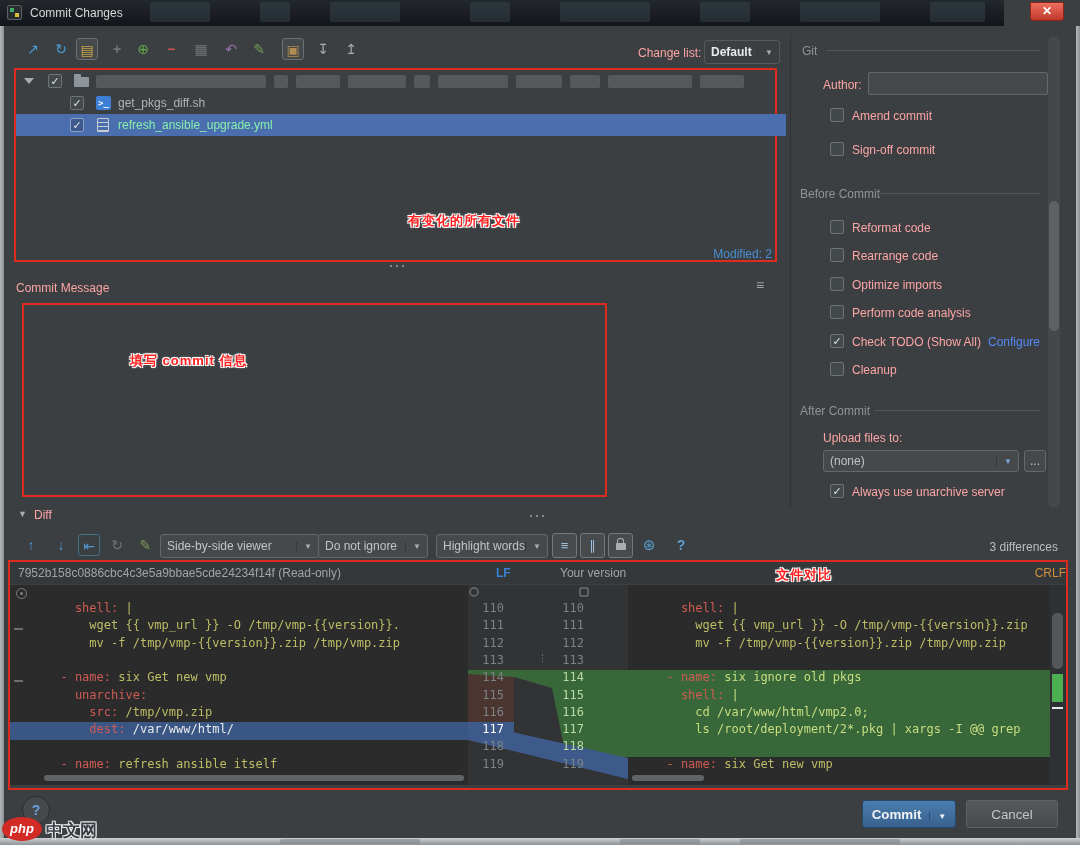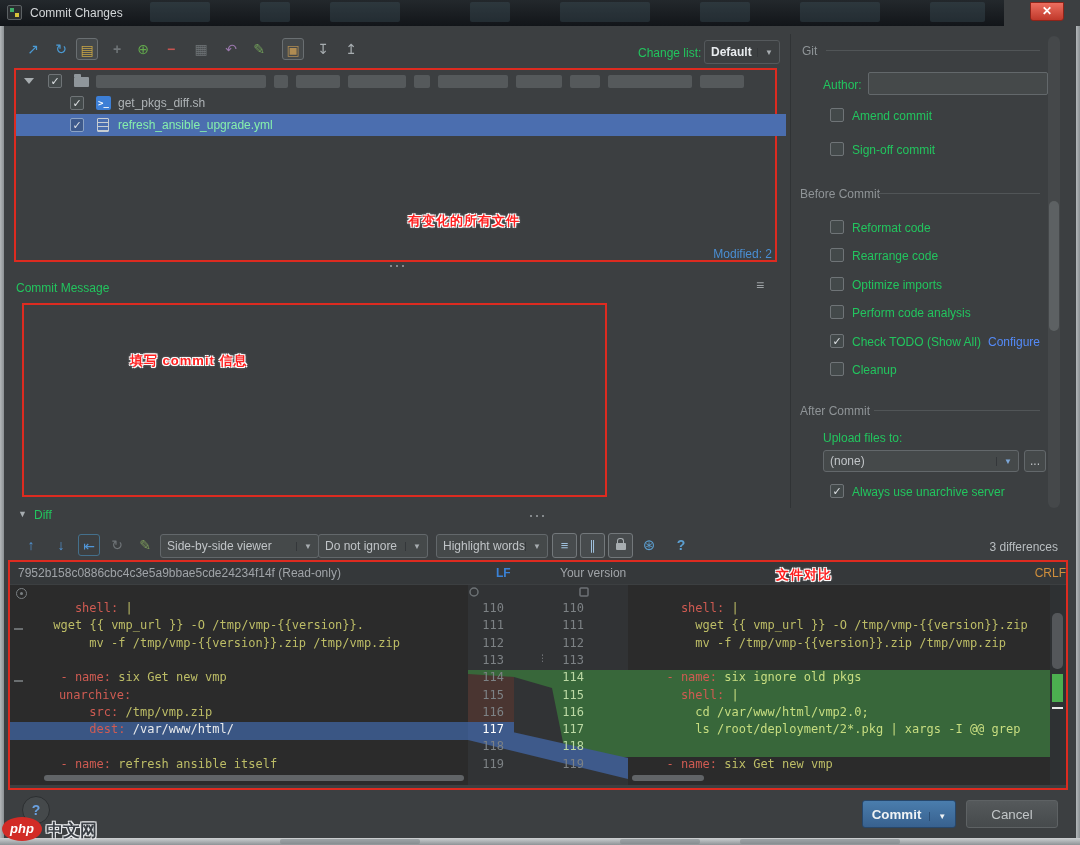--- a/index.html
+++ b/index.html
@@ -23,21 +23,21 @@
   .ic{position:absolute;top:38px;width:22px;height:22px;text-align:center;line-height:22px;font-size:14px;}
   .ic.boxed{border:1px solid #6a6f72;border-radius:3px;background:#45494b;}
   
   .cb{position:absolute;width:14px;height:14px;background:#43494a;border:1px solid #6f7477;border-radius:2px;
       text-align:center;line-height:13px;font-size:11px;color:#dfe3e6;}
   .combo{position:absolute;height:24px;background:#45494a;border:1px solid #63686b;border-radius:3px;
          display:flex;align-items:center;padding:0 6px;color:#c0c4c7;}
   .combo .arr{margin-left:auto;padding-left:7px;border-left:1px solid #34373a;color:#a7acb0;font-size:8px;}
   .seclabel{color:#8f9497;}
   .secline{position:absolute;height:1px;background:#515557;}
-  .lbl{position:absolute;color:#22c55e;}
+  .lbl{position:absolute;color:#fca5a5;}
   .red-box{position:absolute;border:2px solid #dd2b20;}
   .anno{position:absolute;color:#ff1f1f;font-weight:bold;font-size:13px;letter-spacing:1px;
         text-shadow:-1px -1px 0 #fff,1px -1px 0 #fff,-1px 1px 0 #fff,1px 1px 0 #fff,0 0 3px #fff;}
   .dots{position:absolute;width:18px;height:4px;background:radial-gradient(circle,#85898c 1px,transparent 1.2px);
         background-size:6px 4px;}
   
   .tree-row{position:absolute;left:16px;height:22px;line-height:22px;}
   .blurblock{position:absolute;top:5px;height:13px;background:#74797d;opacity:.45;border-radius:2px;}
   .tri{position:absolute;width:0;height:0;border-left:5px solid transparent;border-right:5px solid transparent;border-top:6px solid #a7adb0;}
   .folder{position:absolute;width:15px;height:10px;background:#8f969b;border-radius:1px;}
@@ -259,25 +259,25 @@
     <rect x="2" y="3" width="8" height="8" rx="4" fill="none" stroke="#6d7275" stroke-width="1.5"></rect>
     <rect x="112" y="3" width="8" height="8" rx="1" fill="none" stroke="#6d7275" stroke-width="1.5"></rect>
     <text x="70" y="76" fill="#85898c" font-size="9" font-family="DejaVu Sans Mono">⋮</text>
   </svg>
 
   <div class="code-pane" style="left:10px;width:458px">
     <span class="eye" style="left:6px;top:3px"></span>
     <span class="fold-dash" style="left:4px;top:43px"></span>
     <span class="fold-dash" style="left:4px;top:95px"></span>
     <div class="code-line" style="top:16px;padding-left:36px"><span class="ck">    shell:</span><span class="cv"> |</span></div>
-    <div class="code-line" style="top:33px;"><span class="ck"></span><span class="cv">      wget {{ vmp_url }} -O /tmp/vmp-{{version}}.</span></div>
+    <div class="code-line" style="top:33px;padding-left:36px"><span class="ck"></span><span class="cv">      wget {{ vmp_url }} -O /tmp/vmp-{{version}}.</span></div>
     <div class="code-line" style="top:51px;padding-left:36px"><span class="ck"></span><span class="cv">      mv -f /tmp/vmp-{{version}}.zip /tmp/vmp.zip</span></div>
     <div class="code-line" style="top:68px;padding-left:36px"><span class="ck"></span><span class="cv"></span></div>
     <div class="code-line" style="top:85px;padding-left:36px"><span class="ck">  - name:</span><span class="cv"> six Get new vmp</span></div>
-    <div class="code-line" style="top:103px;padding-left:20px"><span class="ck">    unarchive:</span><span class="cv"></span></div>
+    <div class="code-line" style="top:103px;padding-left:36px"><span class="ck">    unarchive:</span><span class="cv"></span></div>
     <div class="code-line sel" style="top:137px;padding-left:36px"><span class="ck">      dest:</span><span class="cv"> /var/www/html/</span></div>
     <div class="code-line" style="top:120px;padding-left:36px"><span class="ck">      src:</span><span class="cv"> /tmp/vmp.zip</span></div>
     <div class="code-line" style="top:154px;padding-left:36px"><span class="ck"></span><span class="cv"></span></div>
     <div class="code-line" style="top:172px;padding-left:36px"><span class="ck">  - name:</span><span class="cv"> refresh ansible itself</span></div>
     <span class="hscroll" style="left:34px;top:190px;width:420px"></span>
   </div>
 
   <div class="numcol" style="left:468px">
     <span class="num" style="top:16px">110</span>
       <span class="num" style="top:33px">111</span>

